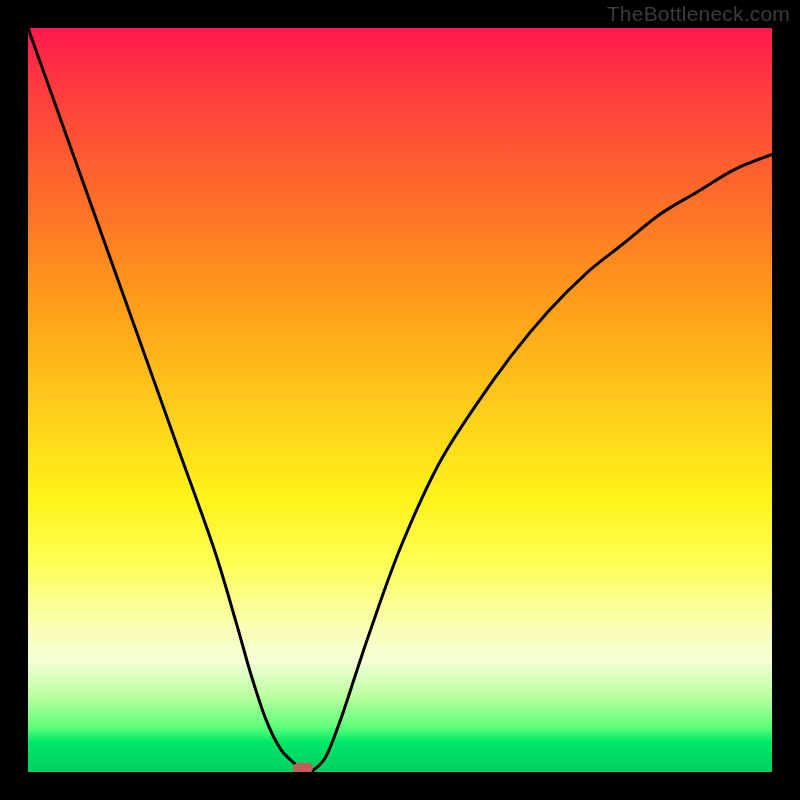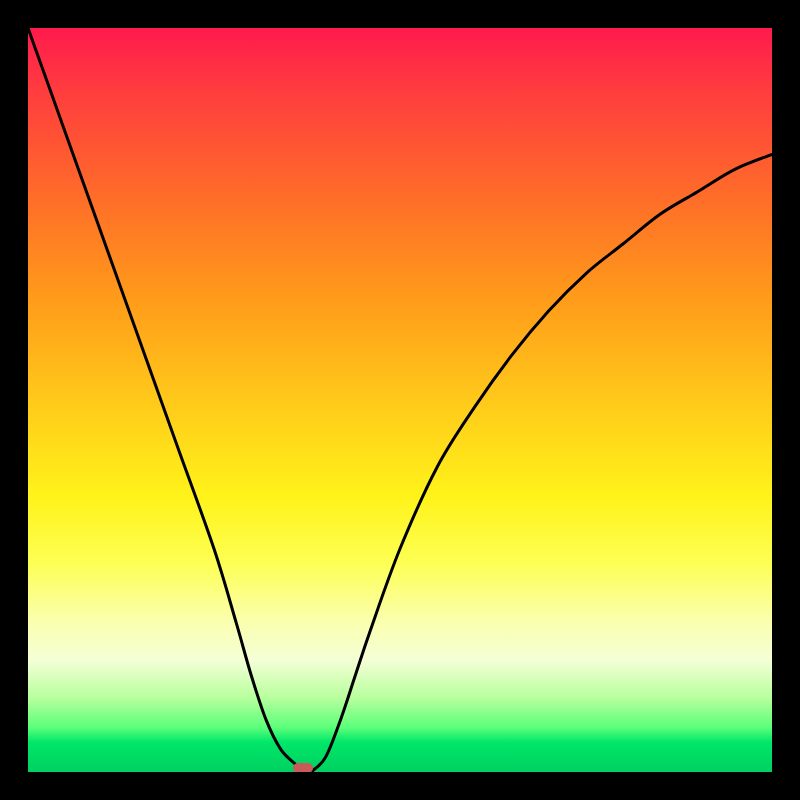--- a/index.html
+++ b/index.html
@@ -62,20 +62,21 @@
     color: #3c3c3c;
     font-size: 21px;
     font-weight: 500;
     letter-spacing: 0.2px;
   }
 </style>
 </head>
 <body>
 
 <div class="frame">
+  <div class="watermark">TheBottleneck.com</div>
   <div class="plot">
     <div class="gradient"></div>
     <svg class="curve" viewBox="0 0 744 744" preserveAspectRatio="none">
       <path d="M 0 0 C 6.2 17.359999999999996 24.800000000000004 69.43999999999997 37.2 104.15999999999997 C 49.6 138.87999999999997 62.00000000000001 173.60000000000005 74.4 208.32000000000005 C 86.80000000000001 243.04000000000005 99.19999999999999 277.76000000000005 111.6 312.48 C 124 347.2 136.4 381.92 148.8 416.64 C 161.20000000000002 451.35999999999996 176.07999999999998 491.03999999999996 186 520.8 C 195.92000000000002 550.56 202.12000000000003 574.12 208.32000000000002 595.2 C 214.52 616.2800000000001 218.23999999999998 631.16 223.2 647.28 C 228.16 663.4 233.12 679.52 238.08 691.92 C 243.04000000000002 704.3199999999999 248 714.24 252.96 721.68 C 257.92 729.1199999999999 264.12 732.8399999999999 267.84 736.56 C 271.55999999999995 740.28 272.79999999999995 742.76 275.28 744 C 277.76 745.24 279 746.48 282.72 744 C 286.44000000000005 741.52 292.64000000000004 737.8 297.6 729.12 C 302.56 720.44 307.52 705.56 312.47999999999996 691.92 C 317.43999999999994 678.28 322.4 662.16 327.36 647.28 C 332.32000000000005 632.4 334.8 623.72 342.24 602.64 C 349.68 581.56 360.84 548.0799999999999 372 520.8 C 383.16 493.52 396.80000000000007 462.52000000000004 409.20000000000005 438.96000000000004 C 421.6 415.40000000000003 434 398.04 446.4 379.44 C 458.79999999999995 360.84 471.20000000000005 343.47999999999996 483.6 327.35999999999996 C 496 311.23999999999995 508.4 296.36 520.8 282.72 C 533.1999999999999 269.08000000000004 545.6 256.68 558 245.51999999999998 C 570.4 234.35999999999999 582.8000000000001 225.67999999999998 595.2 215.76 C 607.6 205.84 620 194.68 632.4 186 C 644.8 177.32 657.2 171.11999999999995 669.6 163.67999999999995 C 682 156.23999999999995 694.4 147.56 706.8 141.36 C 719.1999999999999 135.16000000000003 737.8 128.96 744 126.48000000000002" fill="none" stroke="#000000" stroke-width="3" stroke-linejoin="round" stroke-linecap="round"></path>
     </svg>
     <div class="marker" style="left: 265.28px; top: 735px;"></div>
   </div>
 </div>
 
 </body></html>

